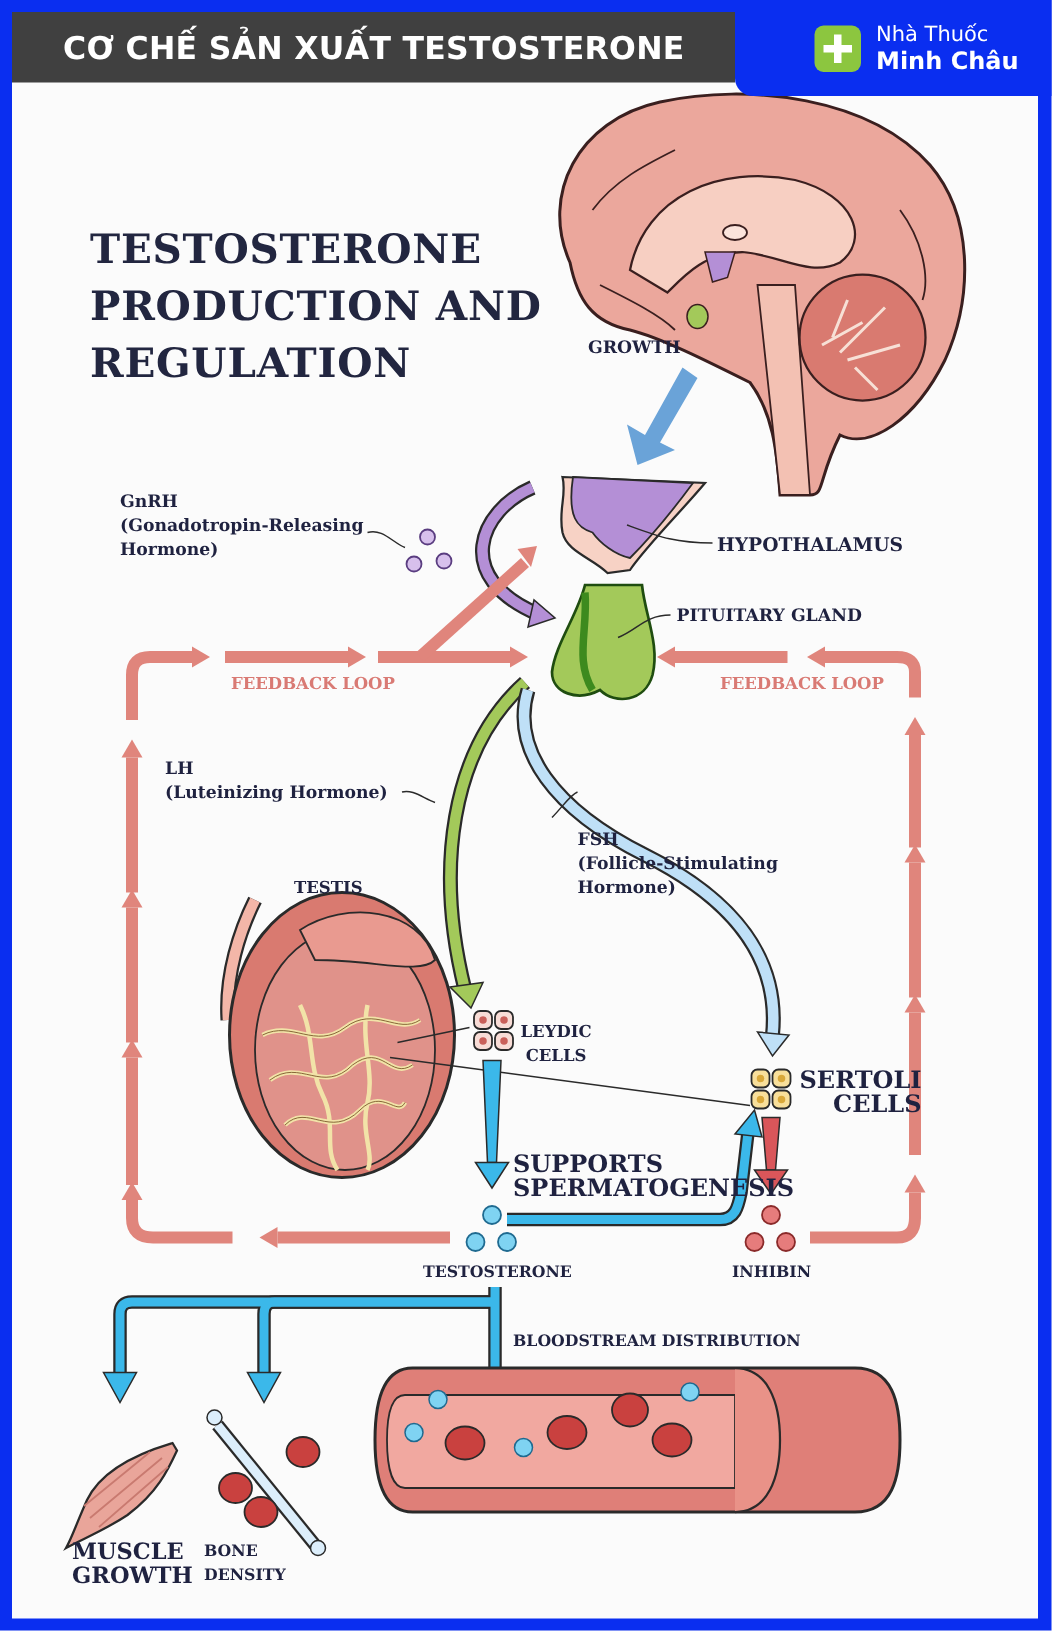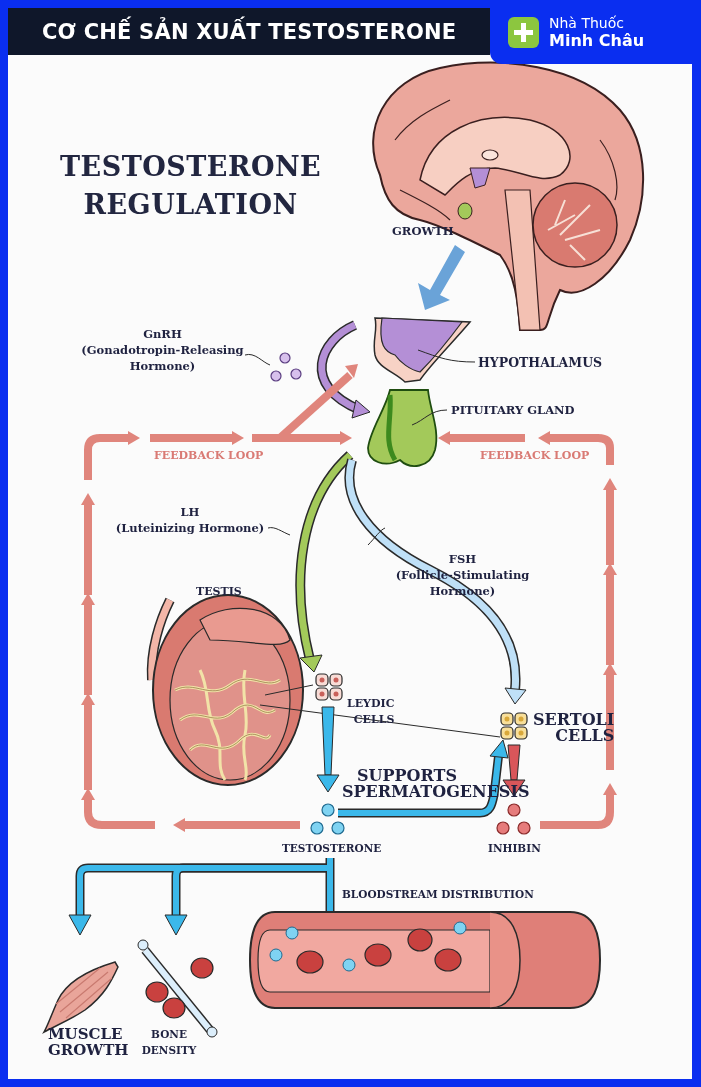--- a/index.html
+++ b/index.html
@@ -1,27 +1,27 @@
 <!DOCTYPE html>
 <html><head>
 <meta charset="utf-8">
 <style>
   html, body { margin:0; padding:0; }
   body { width:701px; height:1087px; position:relative; overflow:hidden; background:#0a2ef0; font-family:"DejaVu Serif", serif; }
   .frame { position:absolute; left:8px; top:8px; width:684px; height:1071px; background:#fbfbfb; overflow:hidden; }
-  .title-bar { position:absolute; left:8px; top:8px; width:482px; height:47px; background:#0f172a; display:flex; align-items:center; padding-left:34px; box-sizing:border-box; }
+  .title-bar { position:absolute; left:8px; top:8px; width:482px; height:47px; background:#404040; display:flex; align-items:center; padding-left:34px; box-sizing:border-box; }
   .title-bar span { color:#fff; font-family:"DejaVu Sans", sans-serif; font-weight:bold; font-size:21px; letter-spacing:0.2px; }
-  .brand { position:absolute; left:490px; top:0; width:211px; height:64px; background:#0a2ef0; border-bottom-left-radius:12px; display:flex; align-items:center; padding-left:18px; box-sizing:border-box; }
+  .brand { position:absolute; left:490px; top:0; width:211px; height:64px; background:#0a2ef0; border-bottom-left-radius:12px; display:flex; align-items:center; padding-left:53px; box-sizing:border-box; }
   .brand-logo { width:31px; height:31px; background:#8cc63f; border-radius:6px; position:relative; margin-right:10px; }
   .brand-logo:before { content:""; position:absolute; left:13px; top:6px; width:5px; height:19px; background:#fff; }
   .brand-logo:after { content:""; position:absolute; left:6px; top:13px; width:19px; height:5px; background:#fff; }
   .brand-text { color:#fff; font-family:"DejaVu Sans", sans-serif; line-height:18px; }
   .brand-text .l1 { font-size:14px; display:block; }
   .brand-text .l2 { font-size:16px; display:block; font-weight:bold; }
-  .txt { position:absolute; color:#1f2240; font-weight:bold; text-align:center; white-space:nowrap; }
+  .txt { position:absolute; color:#1f2240; font-weight:bold; white-space:nowrap; }
   .main-title { left:60px; top:148px; font-size:27px; line-height:38px; letter-spacing:0.5px; color:#222640; font-weight:bold; }
   .lbl { font-size:11.5px; line-height:16px; }
   .fb { color:#d97a74; font-size:11px; }
   svg.art { position:absolute; left:0; top:0; }
 </style>
 </head>
 <body>
 
 <div class="frame"></div>
 
@@ -227,20 +227,21 @@
 <div class="brand">
   <div class="brand-logo"></div>
   <div class="brand-text">
     <span class="l1">Nhà Thuốc</span>
     <span class="l2">Minh Châu</span>
   </div>
 </div>
 
 <div class="txt main-title">
   <div>TESTOSTERONE</div>
+  <div>PRODUCTION AND</div>
   <div>REGULATION</div>
 </div>
 
 <div class="txt lbl" style="left:392px;top:223px;">GROWTH</div>
 
 <div class="txt lbl" style="left:80px;top:326px;width:165px;">
   <div>GnRH</div>
   <div>(Gonadotropin-Releasing</div>
   <div>Hormone)</div>
 </div>
@@ -255,21 +256,21 @@
   <div>(Luteinizing Hormone)</div>
 </div>
 <div class="txt lbl" style="left:385px;top:504px;width:155px;margin-top:47px;">
   <div>FSH</div>
   <div>(Follicle-Stimulating</div>
   <div>Hormone)</div>
 </div>
 
 <div class="txt lbl" style="left:196px;top:584px;font-size:11px;">TESTIS</div>
 
-<div class="txt lbl" style="left:347px;top:696px;text-align:right;font-size:11px;">
+<div class="txt lbl" style="left:347px;top:680px;text-align:center;font-size:11px;">
   <div>LEYDIC</div>
   <div>CELLS</div>
 </div>
 <div class="txt lbl" style="left:533px;top:712px;text-align:right;font-size:16px;">
   <div>SERTOLI</div>
   <div>CELLS</div>
 </div>
 
 <div class="txt lbl" style="left:342px;top:768px;width:130px;font-size:16px;">
   <div>SUPPORTS</div>

